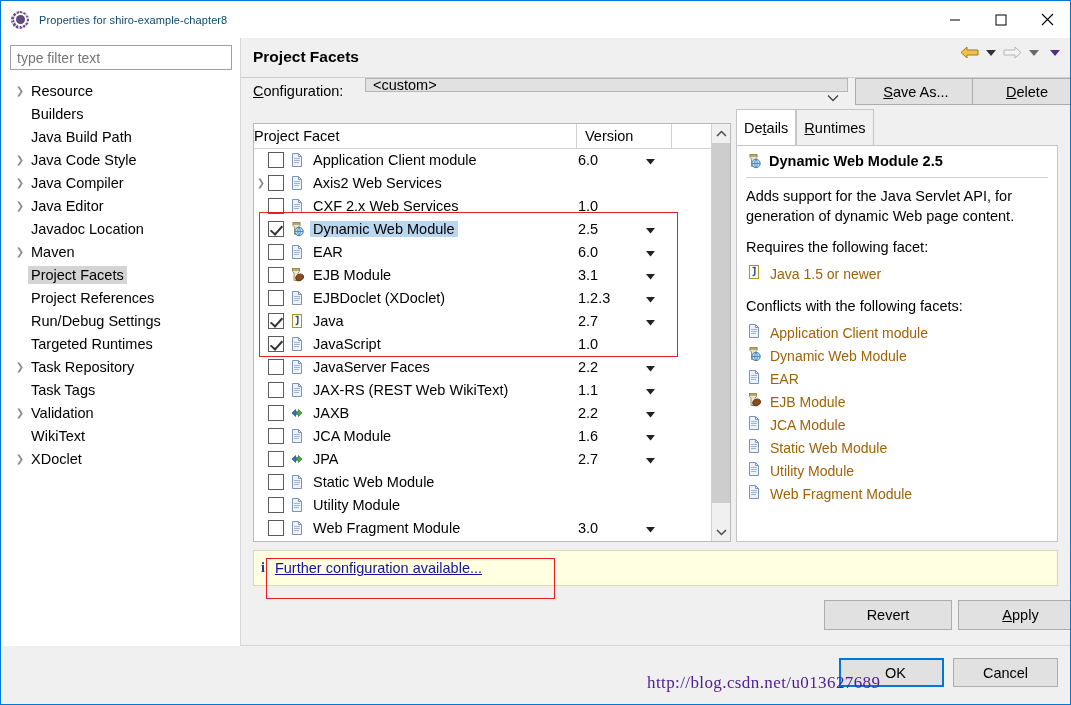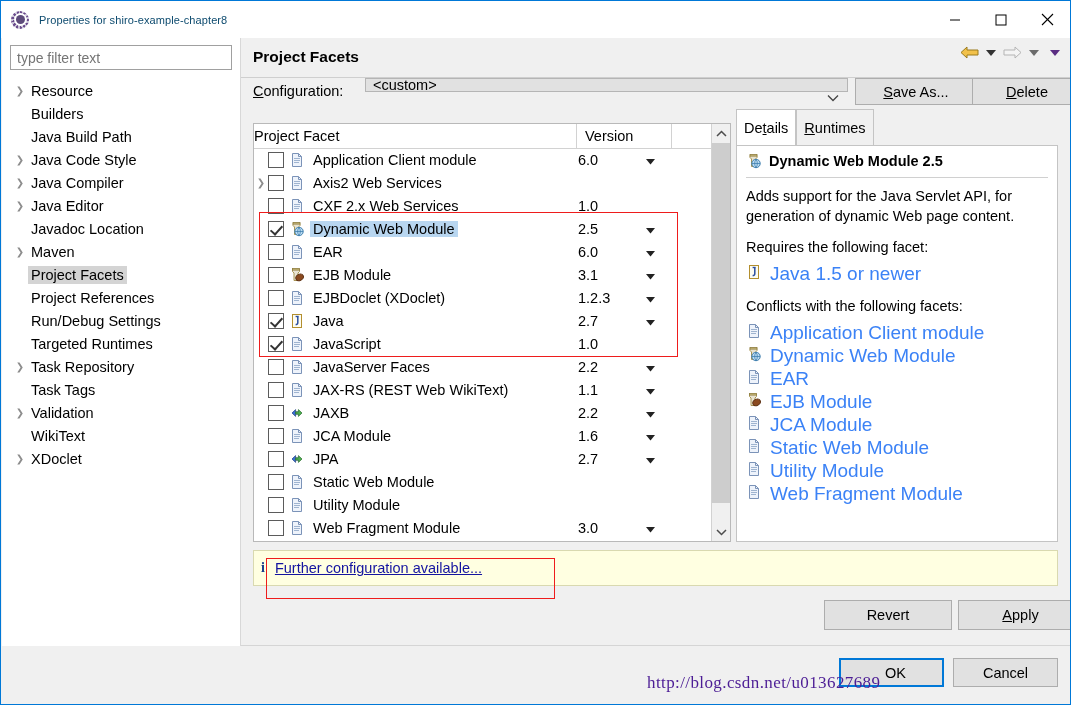--- a/index.html
+++ b/index.html
@@ -272,21 +272,21 @@
   }
   #details-desc {
     font-size: 14.5px; color: #000; line-height: 20px;
     margin-bottom: 13px;
   }
   .det-head {
     font-size: 14.5px; color: #000; margin-bottom: 7px;
   }
   .det-item {
     display: flex; align-items: center;
-    font-size: 19px; color: #3b82f6; height: 23px;
+    font-size: 14px; color: #a16207; height: 23px;
   }
   .det-item .ic { margin-right: 8px; }
   .det-gap { height: 13px; }
 
   
   #infobar {
     position: absolute; left: 12px; top: 512px;
     width: 805px; height: 36px;
     background: #ffffe1;
     border: 1px solid #d9d9b0;

